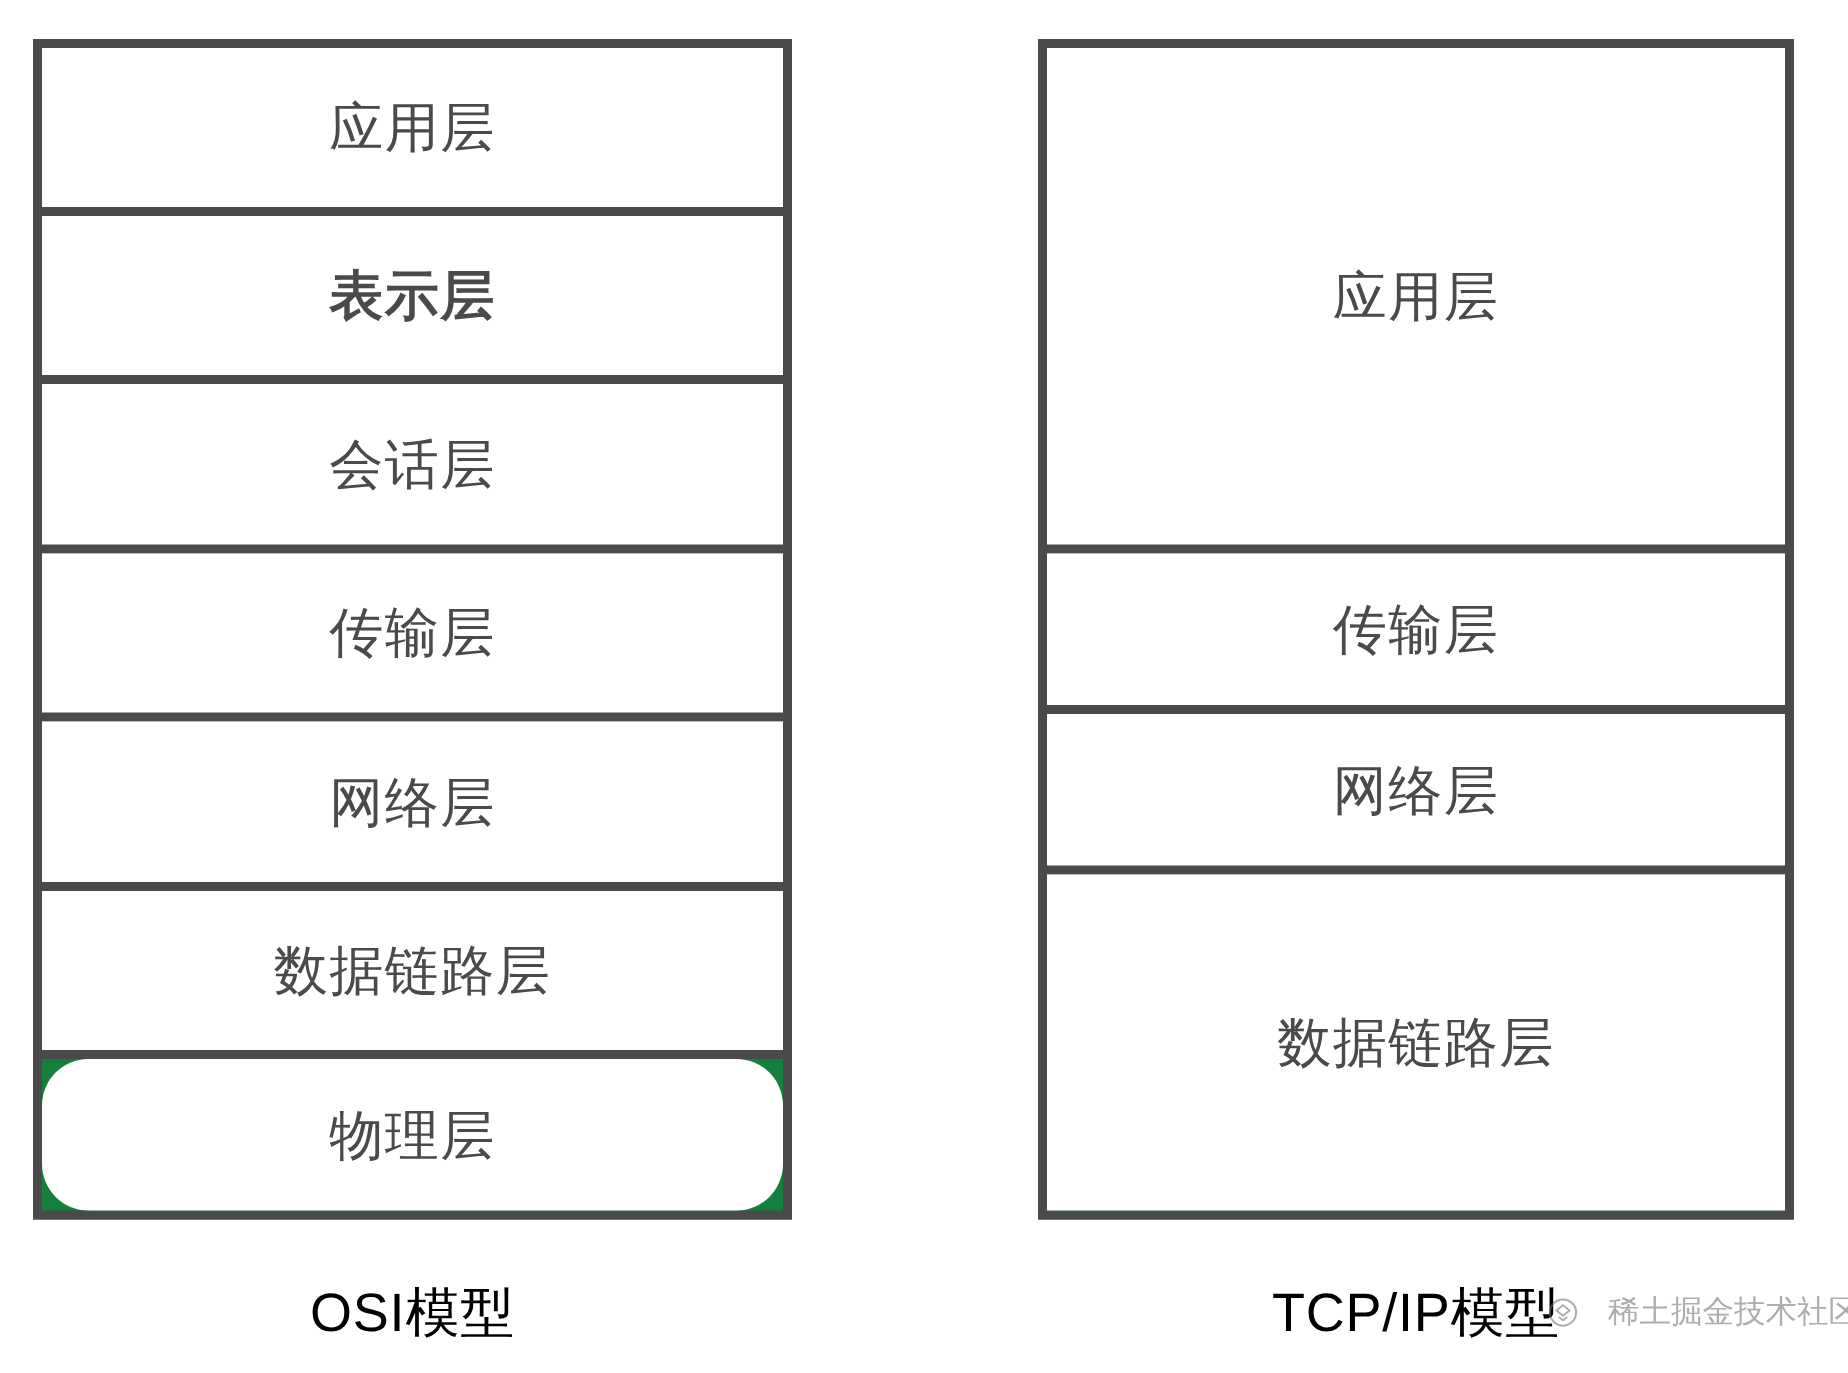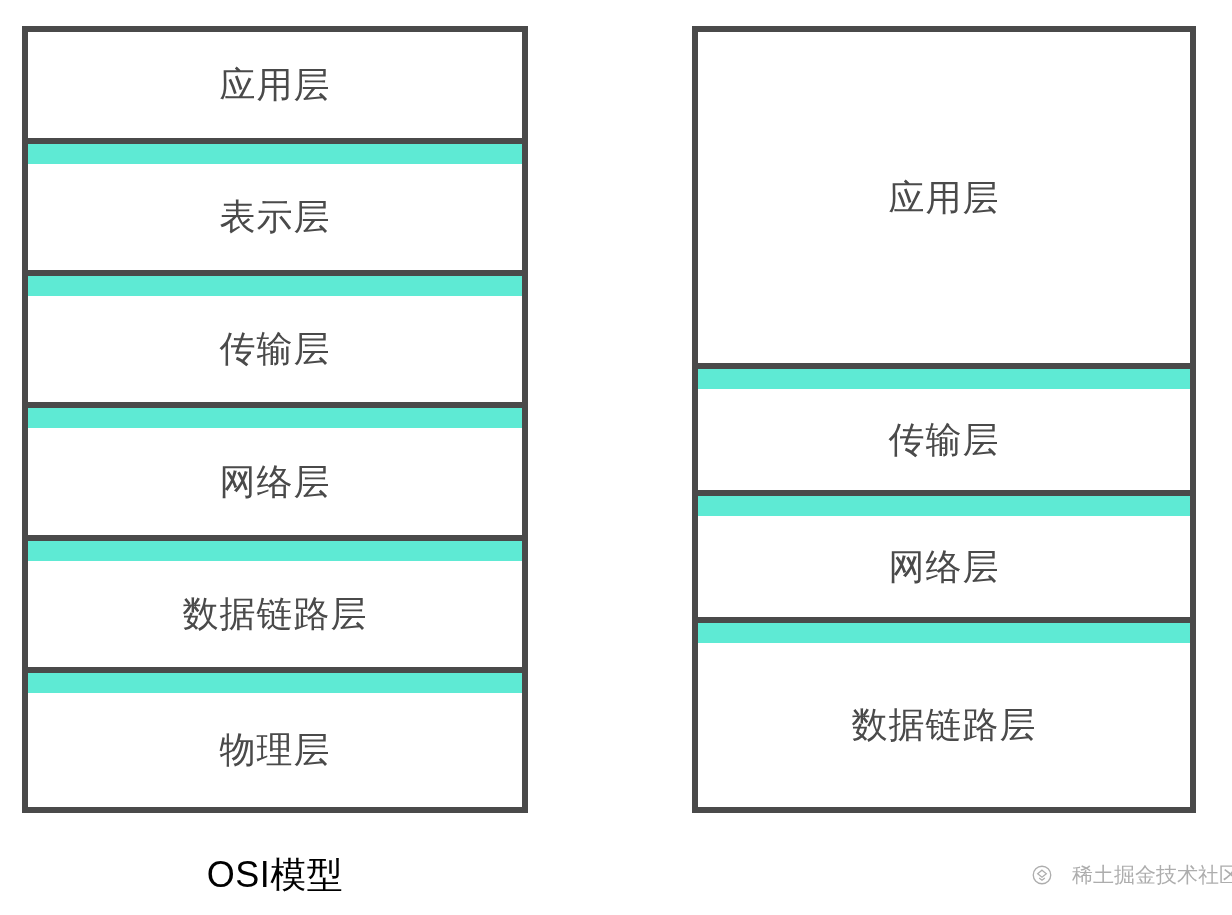--- a/index.html
+++ b/index.html
@@ -22,24 +22,23 @@
     width: 1232px;
     height: 915px;
     background: #ffffff;
   }
 
   
   .model-stack {
     position: absolute;
     box-sizing: border-box;
     border: 6px solid #4a4a4a;
-    background: #5eead4;
+    background: #15803d;
     display: flex;
     flex-direction: column;
-    gap: 20px;
   }
 
   .model-stack.osi {
     left: 22px;
     top: 26px;
     width: 506px;
     height: 787px;
   }
 
   .model-stack.tcpip {
@@ -119,53 +118,57 @@
 </style>
 </head>
 <body>
 
 <div class="diagram-canvas">
 
   <div class="model-stack osi">
     <div class="layer-cell" style="height:112px;">
       <span class="layer-label">应用层</span>
     </div>
-    <div class="layer-cell" style="height:112px;">
+    <div class="layer-cell" style="height:112px;font-weight:bold;">
       <span class="layer-label">表示层</span>
+    </div>
+    <div class="layer-cell" style="height:113px;">
+      <span class="layer-label">会话层</span>
     </div>
     <div class="layer-cell" style="height:112px;">
       <span class="layer-label">传输层</span>
     </div>
     <div class="layer-cell" style="height:113px;">
       <span class="layer-label">网络层</span>
     </div>
     <div class="layer-cell" style="height:112px;">
       <span class="layer-label">数据链路层</span>
     </div>
-    <div class="layer-cell" style="flex:1 1 auto;">
+    <div class="layer-cell" style="flex:1 1 auto;border-radius:31px;">
       <span class="layer-label">物理层</span>
     </div>
   </div>
 
   <div class="model-stack tcpip">
     <div class="layer-cell" style="height:337px;">
       <span class="layer-label">应用层</span>
     </div>
     <div class="layer-cell" style="height:107px;">
       <span class="layer-label">传输层</span>
     </div>
     <div class="layer-cell" style="height:107px;">
       <span class="layer-label">网络层</span>
     </div>
     <div class="layer-cell" style="flex:1 1 auto;">
       <span class="layer-label">数据链路层</span>
     </div>
   </div>
 
   <div class="model-caption osi-caption">OSI模型</div>
+  <div class="model-caption tcpip-caption">TCP/IP模型</div>
 
   <div class="watermark">
     <svg class="watermark-logo" viewBox="0 0 24 24" aria-hidden="true">
       <circle cx="12" cy="12" r="10.5" fill="none" stroke="#6b6b6b" stroke-width="1.6"></circle>
       <path d="M12 6.2 L17.2 10.4 L12 14.6 L6.8 10.4 Z" fill="none" stroke="#6b6b6b" stroke-width="1.5"></path>
       <path d="M8.6 15.6 L12 18.2 L15.4 15.6" fill="none" stroke="#6b6b6b" stroke-width="1.5"></path>
     </svg>
     <span class="watermark-text">稀土掘金技术社区</span>
   </div>
 

